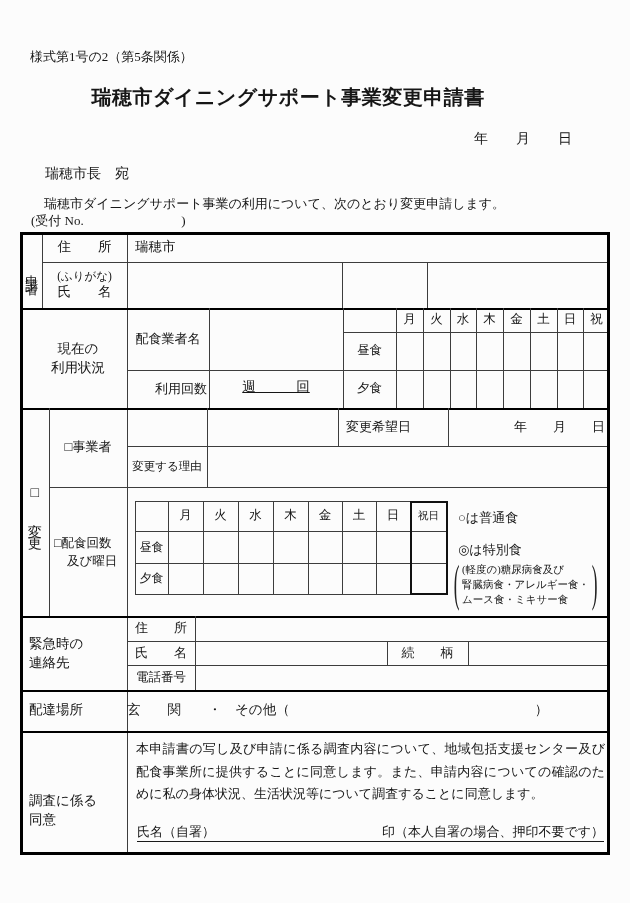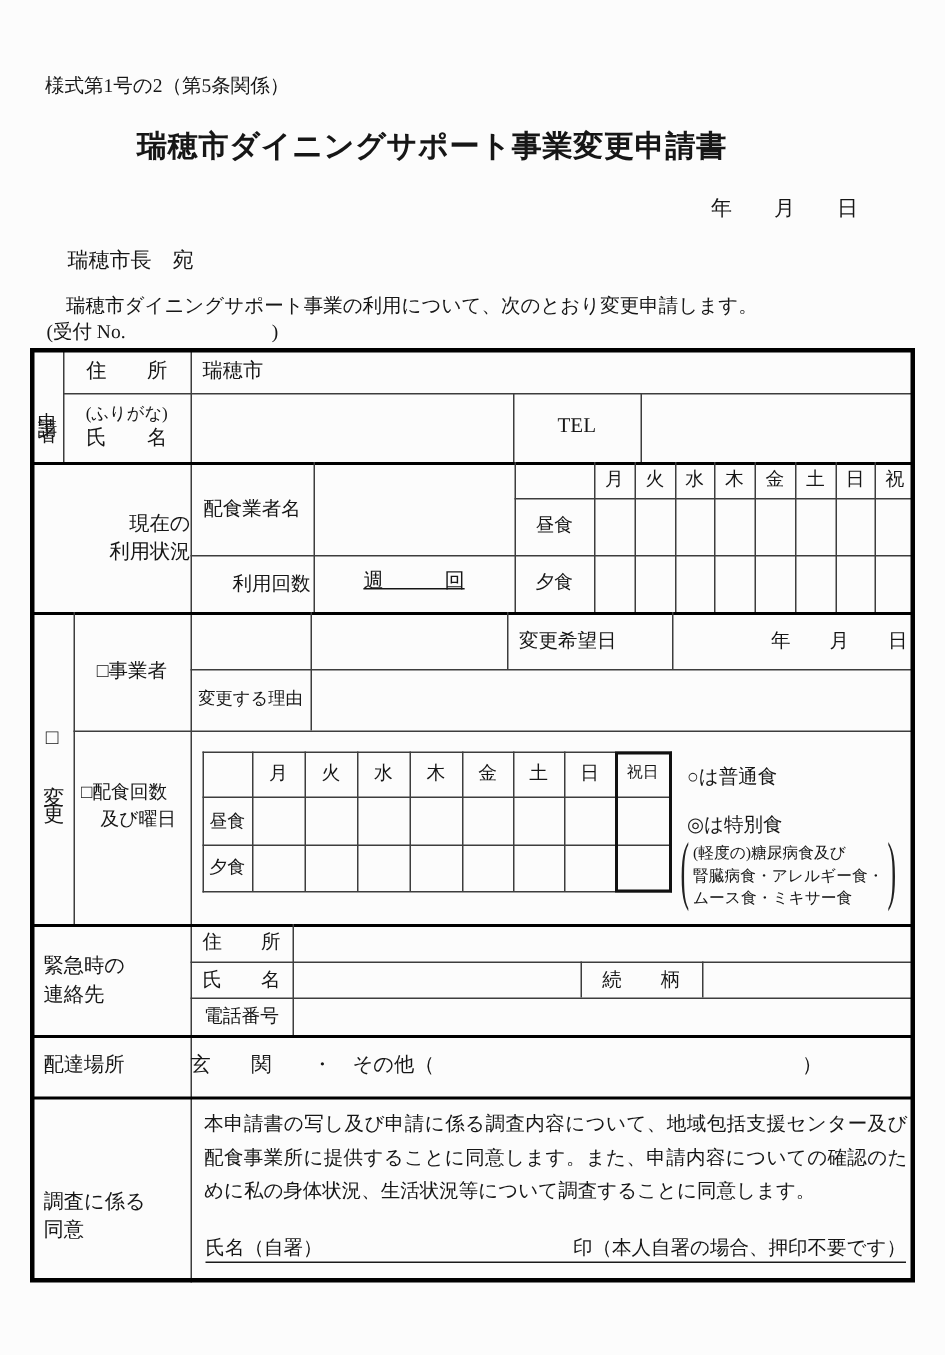--- a/index.html
+++ b/index.html
@@ -99,24 +99,23 @@
   <div class="hl t2" style="left:0;top:499px;width:590px;"></div>
 
   <div class="cell vtext fs13" style="left:0;top:0;width:22px;height:76px;letter-spacing:4px;">申請者</div>
   <div class="cell fs135 pre" style="left:22px;top:0;width:85px;height:30px;">住　　所</div>
   <div class="cell lft fs135" style="left:107px;top:0;width:483px;height:30px;padding-left:8px;">瑞穂市</div>
   <div class="cell col fs135" style="left:22px;top:30px;width:85px;height:46px;">
     <span class="fs115">(ふりがな)</span>
     <span class="pre">氏　　名</span>
   </div>
   <div class="cell lft" style="left:107px;top:30px;width:215px;height:46px;"></div>
-  <div class="cell fs14" style="left:322px;top:30px;width:85px;height:46px;">TEL</div>
   <div class="cell lft" style="left:407px;top:30px;width:183px;height:46px;"></div>
 
-  <div class="cell col fs135" style="left:0;top:76px;width:107px;height:100px;align-items:flex-end;padding-left:9px;line-height:19px;">
+  <div class="cell col fs135" style="left:0;top:76px;width:107px;height:100px;align-items:center;padding-left:9px;line-height:19px;">
     <span>現在の</span>
     <span>利用状況</span>
   </div>
   <div class="cell fs13" style="left:107px;top:76px;width:82px;height:62px;">配食業者名</div>
   <div class="cell lft" style="left:189px;top:76px;width:134px;height:62px;"></div>
   <div class="cell fs13" style="left:120px;top:138px;width:82px;height:38px;">利用回数</div>
   <div class="cell fs135 pre" style="left:189px;top:138px;width:134px;height:34px;text-decoration:underline;">週　　　回</div>
   <div class="cell fs125" style="left:323px;top:100px;width:53px;height:38px;">昼食</div>
   <div class="cell fs125" style="left:323px;top:138px;width:53px;height:38px;">夕食</div>
   <div class="cell fs125" style="left:376px;top:76px;width:27px;height:24px;">月</div>
@@ -128,21 +127,21 @@
   <div class="cell fs125" style="left:537px;top:76px;width:26px;height:24px;">日</div>
   <div class="cell fs125" style="left:563px;top:76px;width:27px;height:24px;">祝</div>
 
   <div class="cell vtext fs14" style="left:0;top:176px;width:29px;height:208px;letter-spacing:13px;">□変更</div>
   <div class="cell fs13" style="left:29px;top:176px;width:78px;height:79px;">□事業者</div>
   <div class="cell lft" style="left:187px;top:176px;width:131px;height:38px;"></div>
   <div class="cell lft fs13" style="left:318px;top:176px;width:110px;height:38px;padding-left:8px;">変更希望日</div>
   <div class="cell fs13 pre" style="left:428px;top:176px;width:162px;height:38px;justify-content:flex-end;padding-right:5px;">年　　月　　日</div>
   <div class="cell fs115" style="left:107px;top:214px;width:80px;height:41px;">変更する理由</div>
   <div class="cell lft" style="left:187px;top:214px;width:403px;height:41px;"></div>
-  <div class="cell col fs125" style="left:29px;top:240px;width:78px;height:129px;align-items:flex-start;padding-left:5px;line-height:18px;">
+  <div class="cell col fs125" style="left:29px;top:255px;width:78px;height:129px;align-items:flex-start;padding-left:5px;line-height:18px;">
     <span>□配食回数</span>
     <span style="margin-left:13px;">及び曜日</span>
   </div>
 
   <div class="cell fs12" style="left:115px;top:299px;width:33px;height:32px;">昼食</div>
   <div class="cell fs12" style="left:115px;top:331px;width:33px;height:31px;">夕食</div>
   <div class="cell fs125" style="left:148px;top:269px;width:35px;height:30px;">月</div>
   <div class="cell fs125" style="left:183px;top:269px;width:35px;height:30px;">火</div>
   <div class="cell fs125" style="left:218px;top:269px;width:35px;height:30px;">水</div>
   <div class="cell fs125" style="left:253px;top:269px;width:35px;height:30px;">木</div>

